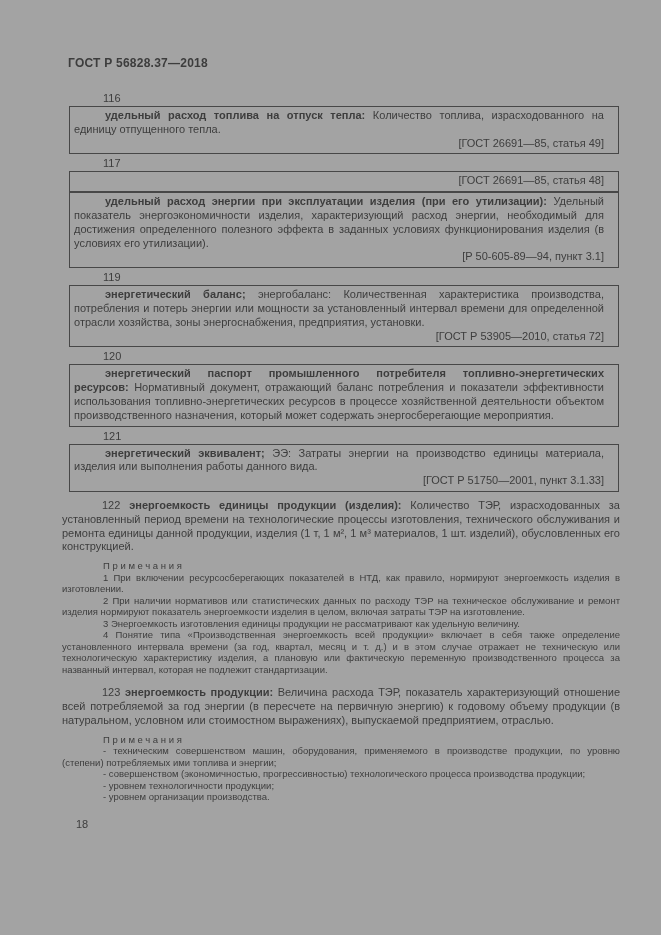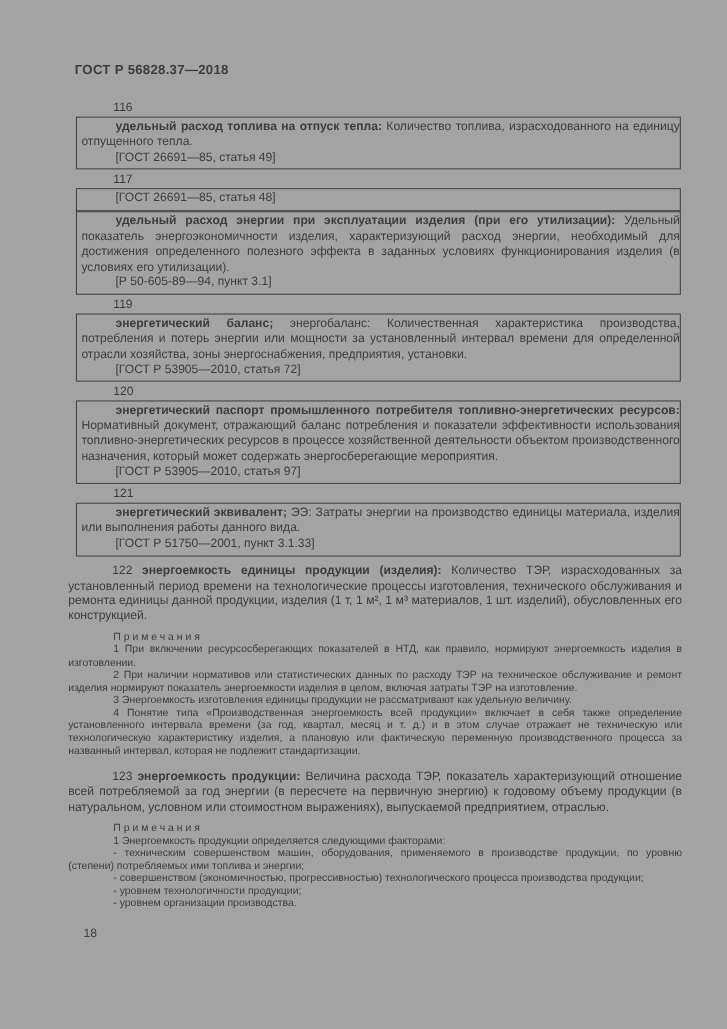--- a/index.html
+++ b/index.html
@@ -23,28 +23,28 @@
   }
   .content { margin-top:22px; }
 
   .term-number {
     font-size:11px; line-height:12px;
     margin:3px 0 2px 41px;
   }
   .term-box {
     border:1px solid #474747;
     margin:0 1px 0 7px;
-    padding:2px 0 3px 4px;
+    padding:2px 14px 3px 4px;
   }
   .term-box p {
     font-size:11px; line-height:13.8px;
     text-align:justify;
   }
   .term-box p.first { text-indent:31px; }
-  .term-box p.src  { text-indent:31px; text-align:left; }
+  .term-box p.src  { text-indent:31px; text-align:right; }
   .bold { font-weight:bold; }
 
   .clause {
     font-size:11px; line-height:13.8px;
     text-align:justify; text-indent:40px;
     margin-top:7px;
   }
   .clause-gap { margin-top:11px; }
 
   .notes { margin-top:6px; }
@@ -99,21 +99,20 @@
       <div class="term-box">
         <p class="first"><span class="bold">энергетический баланс;</span> <span>энергобаланс: Количественная характеристика производства, потребления и потерь энергии или мощности за установленный интервал времени для определенной отрасли хозяйства, зоны энергоснабжения, предприятия, установки.</span></p>
         <p class="src">[ГОСТ Р 53905—2010, статья 72]</p>
       </div>
     </div>
 
     <div>
       <div class="term-number">120</div>
       <div class="term-box">
         <p class="first"><span class="bold">энергетический паспорт промышленного потребителя топливно-энергетических ресурсов:</span> <span>Нормативный документ, отражающий баланс потребления и показатели эффективности использования топливно-энергетических ресурсов в процессе хозяйственной деятельности объектом производственного назначения, который может содержать энергосберегающие мероприятия.</span></p>
-        <p class="src">[ГОСТ Р 53905—2010, статья 97]</p>
       </div>
     </div>
 
     <div>
       <div class="term-number">121</div>
       <div class="term-box">
         <p class="first"><span class="bold">энергетический эквивалент;</span> <span>ЭЭ: Затраты энергии на производство единицы материала, изделия или выполнения работы данного вида.</span></p>
         <p class="src">[ГОСТ Р 51750—2001, пункт 3.1.33]</p>
       </div>
     </div>
@@ -126,21 +125,20 @@
         <p class="note">2 При наличии нормативов или статистических данных по расходу ТЭР на техническое обслуживание и ремонт изделия нормируют показатель энергоемкости изделия в целом, включая затраты ТЭР на изготовление.</p>
         <p class="note">3 Энергоемкость изготовления единицы продукции не рассматривают как удельную величину.</p>
         <p class="note">4 Понятие типа «Производственная энергоемкость всей продукции» включает в себя также определение установленного интервала времени (за год, квартал, месяц и т. д.) и в этом случае отражает не техническую или технологическую характеристику изделия, а плановую или фактическую переменную производственного процесса за названный интервал, которая не подлежит стандартизации.</p>
       </div>
     </div>
 
     <div>
       <p class="clause clause-gap"><span>123</span> <span class="bold">энергоемкость продукции:</span> <span>Величина расхода ТЭР, показатель характеризующий отношение всей потребляемой за год энергии (в пересчете на первичную энергию) к годовому объему продукции (в натуральном, условном или стоимостном выражениях), выпускаемой предприятием, отраслью.</span></p>
       <div class="notes">
         <p class="note-header">Примечания</p>
-        <p class="note">1 Энергоемкость продукции определяется следующими факторами:</p>
         <p class="note">- техническим совершенством машин, оборудования, применяемого в производстве продукции, по уровню (степени) потребляемых ими топлива и энергии;</p>
         <p class="note">- совершенством (экономичностью, прогрессивностью) технологического процесса производства продукции;</p>
         <p class="note">- уровнем технологичности продукции;</p>
         <p class="note">- уровнем организации производства.</p>
       </div>
     </div>
 
     <div class="page-number">18</div>
 
   </div>

